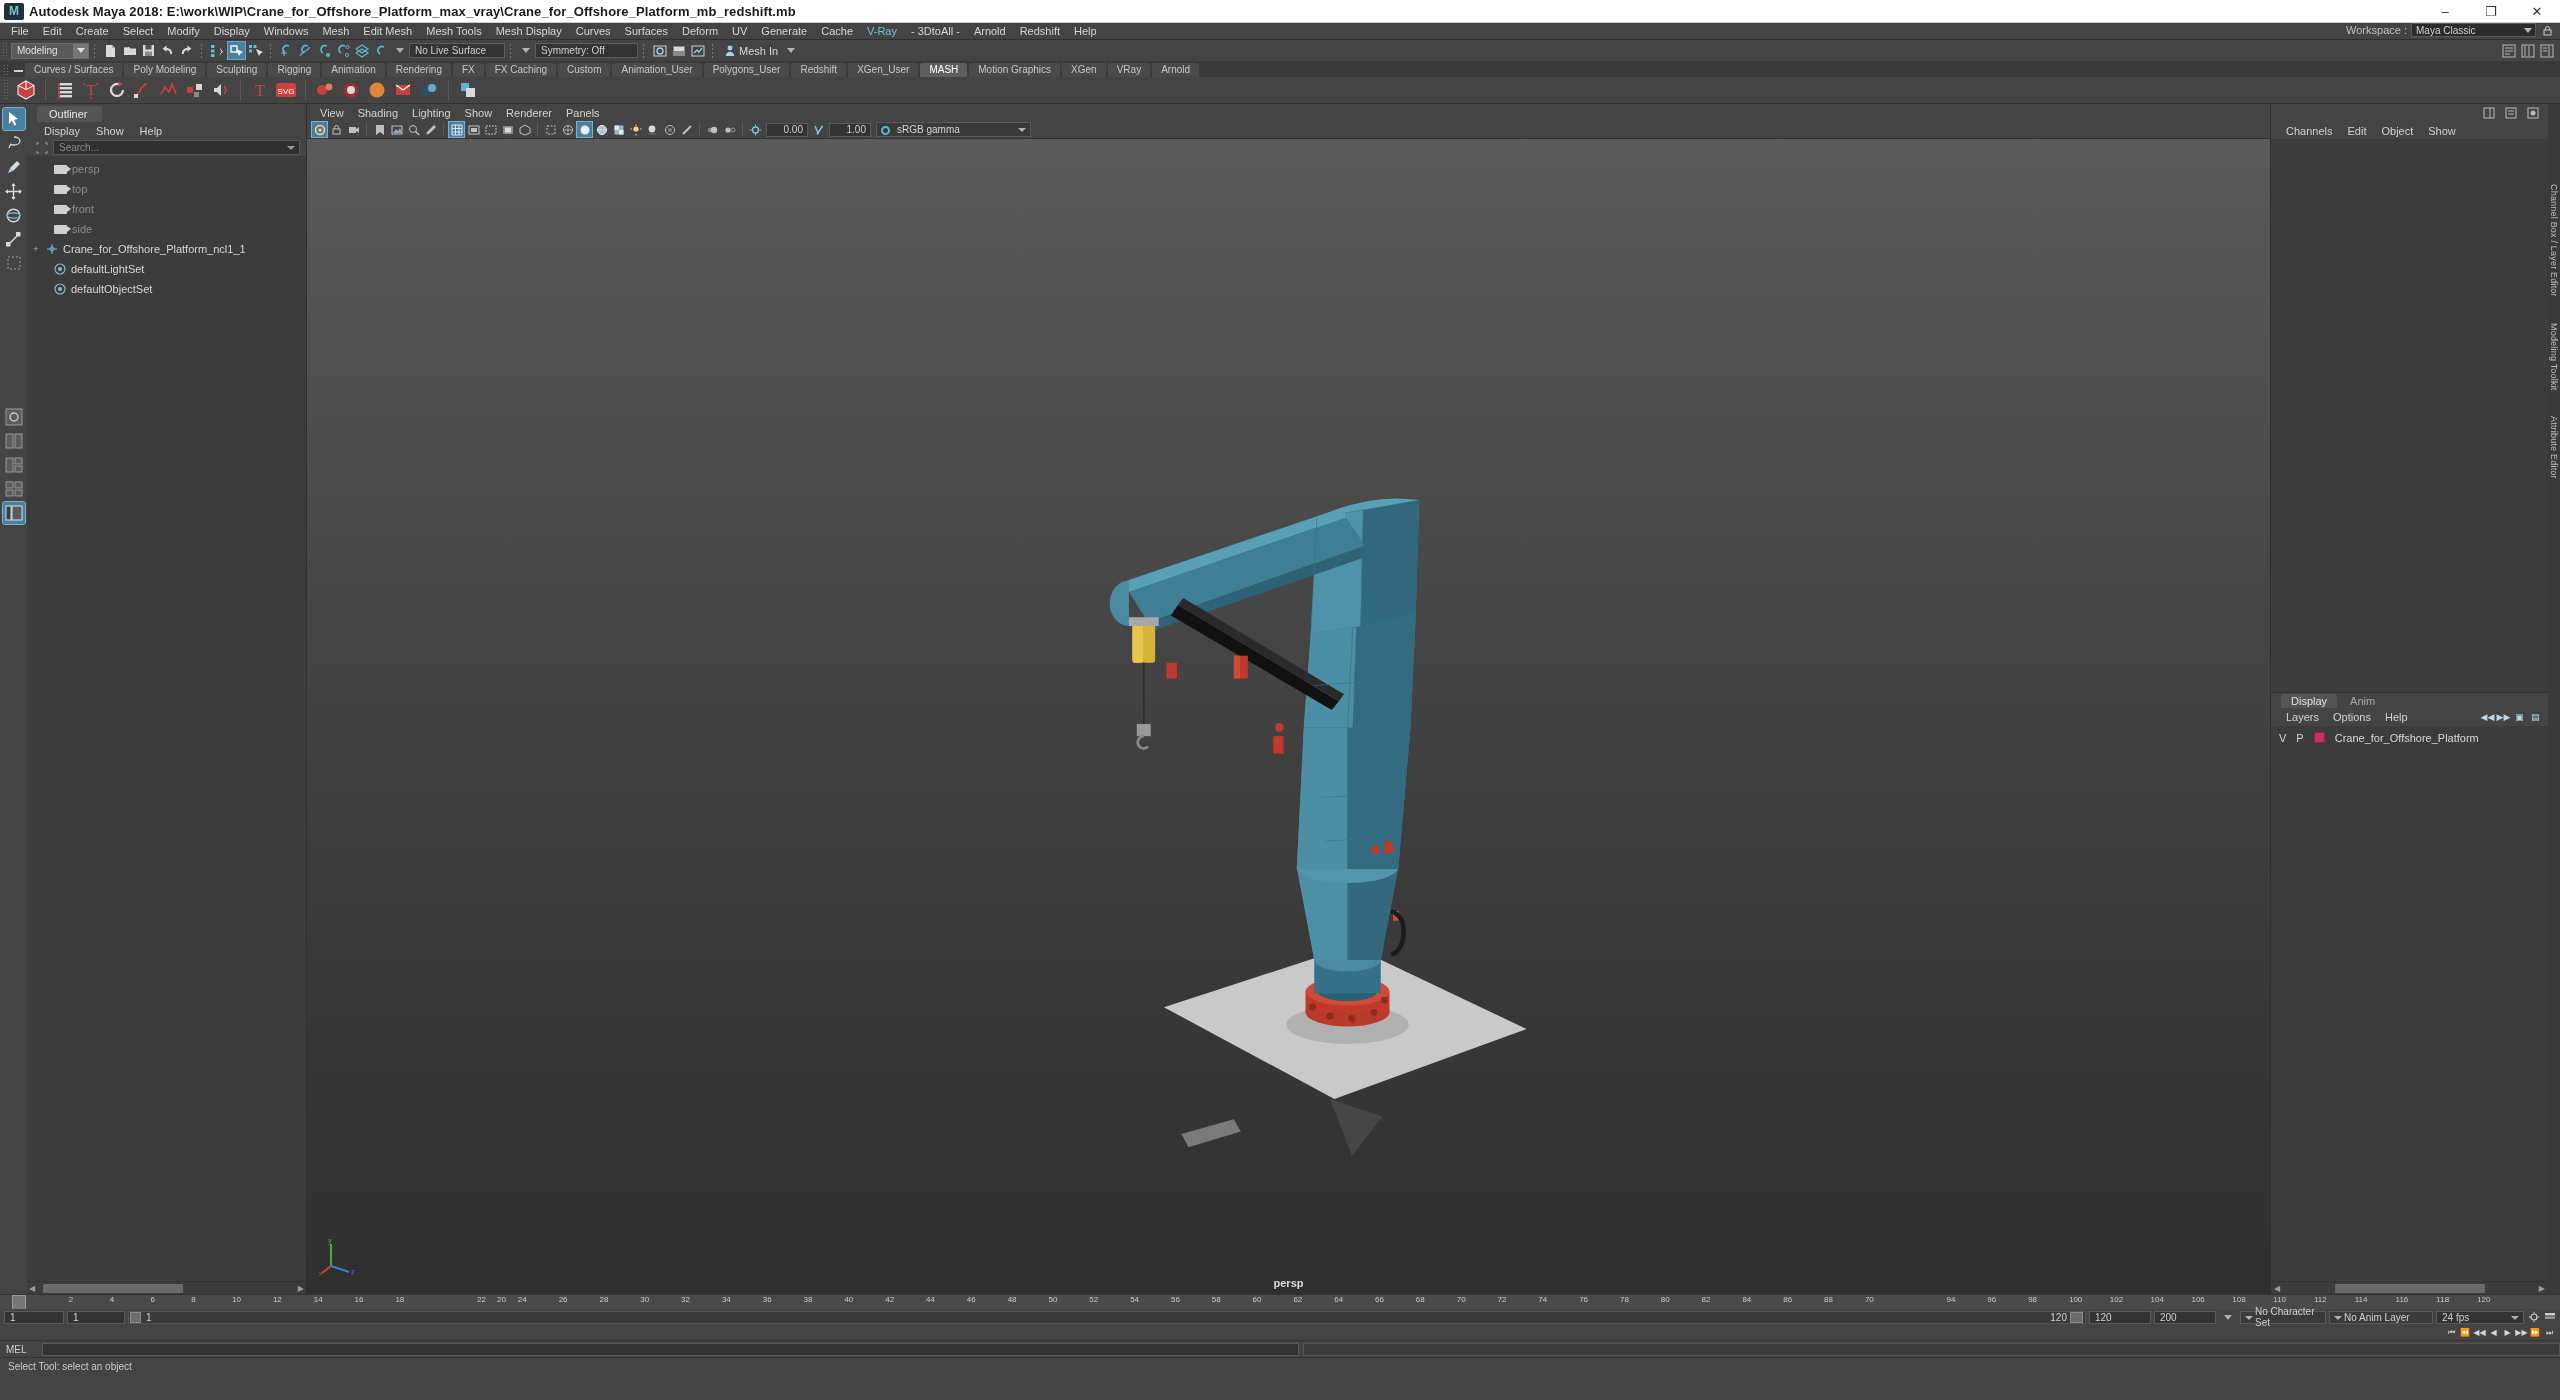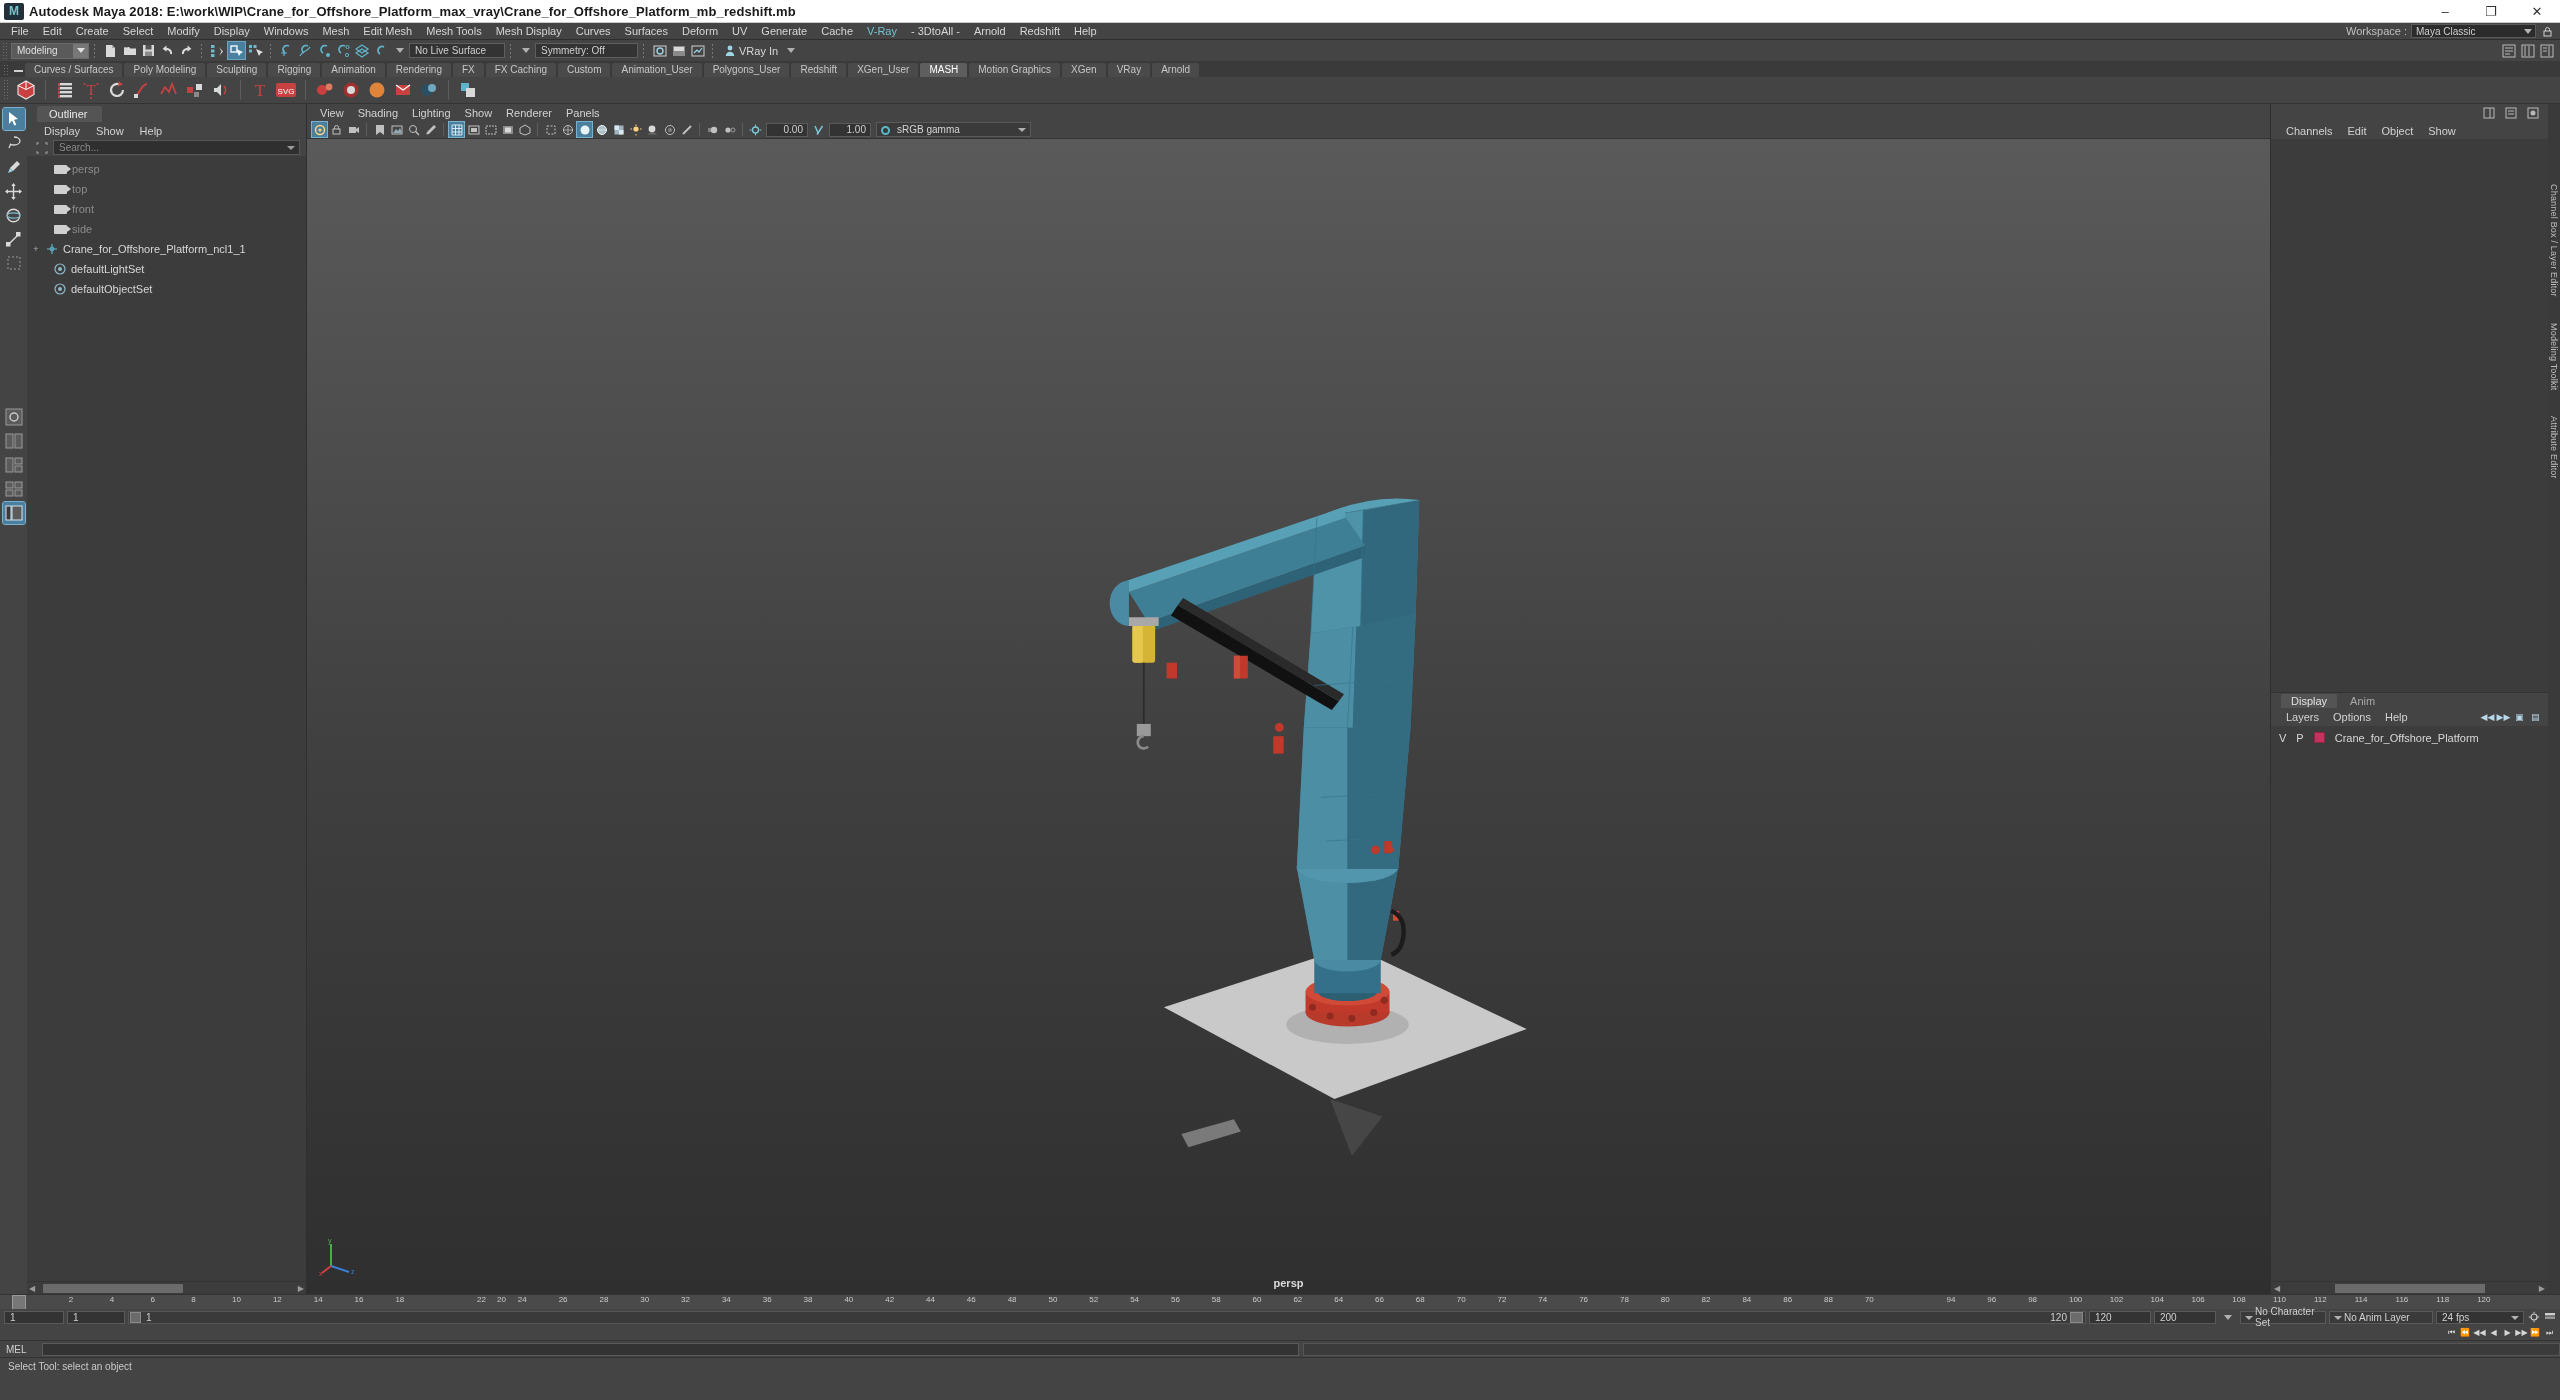--- a/index.html
+++ b/index.html
@@ -11,21 +11,21 @@
      border-bottom:1px solid #cccccc; }
   .tb-logo { width:20px; height:17px; margin:0 5px 0 4px; background:#21303a;
      color:#74c4c8; font-size:12px; font-weight:bold; display:flex; align-items:center;
      justify-content:center; border-radius:2px; }
   .tb-title { font-size:13px; color:#1a1a1a; letter-spacing:.1px;font-weight:bold; }
   .tb-spacer { flex:1; }
   .tb-btn { width:46px; height:23px; display:flex; align-items:center; justify-content:center;
      color:#333; font-size:13px; }
 
   
-  .menubar { height:17px; background:#444444; display:flex; align-items:center;
+  .menubar { height:17px; background:#444444; display:flex; align-items:flex-start;
      padding-left:4px; border-bottom:1px solid #2e2e2e; }
   .menubar .mi { font-size:11px; color:#d6d6d6; padding:0 7px; line-height:17px;
      white-space:nowrap; }
   .menubar .mi.vray { color:#6fc3d4; }
   .mb-right { margin-left:auto; display:flex; align-items:center; gap:4px; padding-right:6px; }
   .ws-label { font-size:11px; color:#bfbfbf; }
   .ws-select { width:125px; height:14px; background:#2b2b2b; border:1px solid #5a5a5a;
      color:#d0d0d0; font-size:10px; padding-left:4px; display:flex; align-items:center;
      position:relative; }
   .ws-select .arrow { position:absolute; right:3px; top:4px; border-left:4px solid transparent;
@@ -412,21 +412,21 @@
         <path d="M3 9l3-3 2 2 3-4" fill="none" stroke="#9fd4e4" stroke-width="1.2"></path>
       </svg>
   </div>
   <div class="sepdots"></div>
 
   <div class="signin">
     <svg width="10" height="11" viewBox="0 0 10 11">
         <circle cx="5" cy="3" r="2.4" fill="#9fd4e4"></circle>
         <path d="M.8 11c0-2.6 1.9-4.2 4.2-4.2S9.2 8.4 9.2 11z" fill="#9fd4e4"></path>
       </svg>
-    <span>VRay In</span>
+    <span>Mesh In</span>
     <span class="caret"></span>
   </div>
 
   <div class="sl-right">
     <div class="ic">
       <svg width="14" height="14" viewBox="0 0 14 14">
           <rect x="1" y="1" width="12" height="12" fill="none" stroke="#b9b9b9"></rect>
           <path d="M3 4h8M3 7h8M3 10h5" stroke="#b9b9b9"></path>
         </svg>
     </div>

